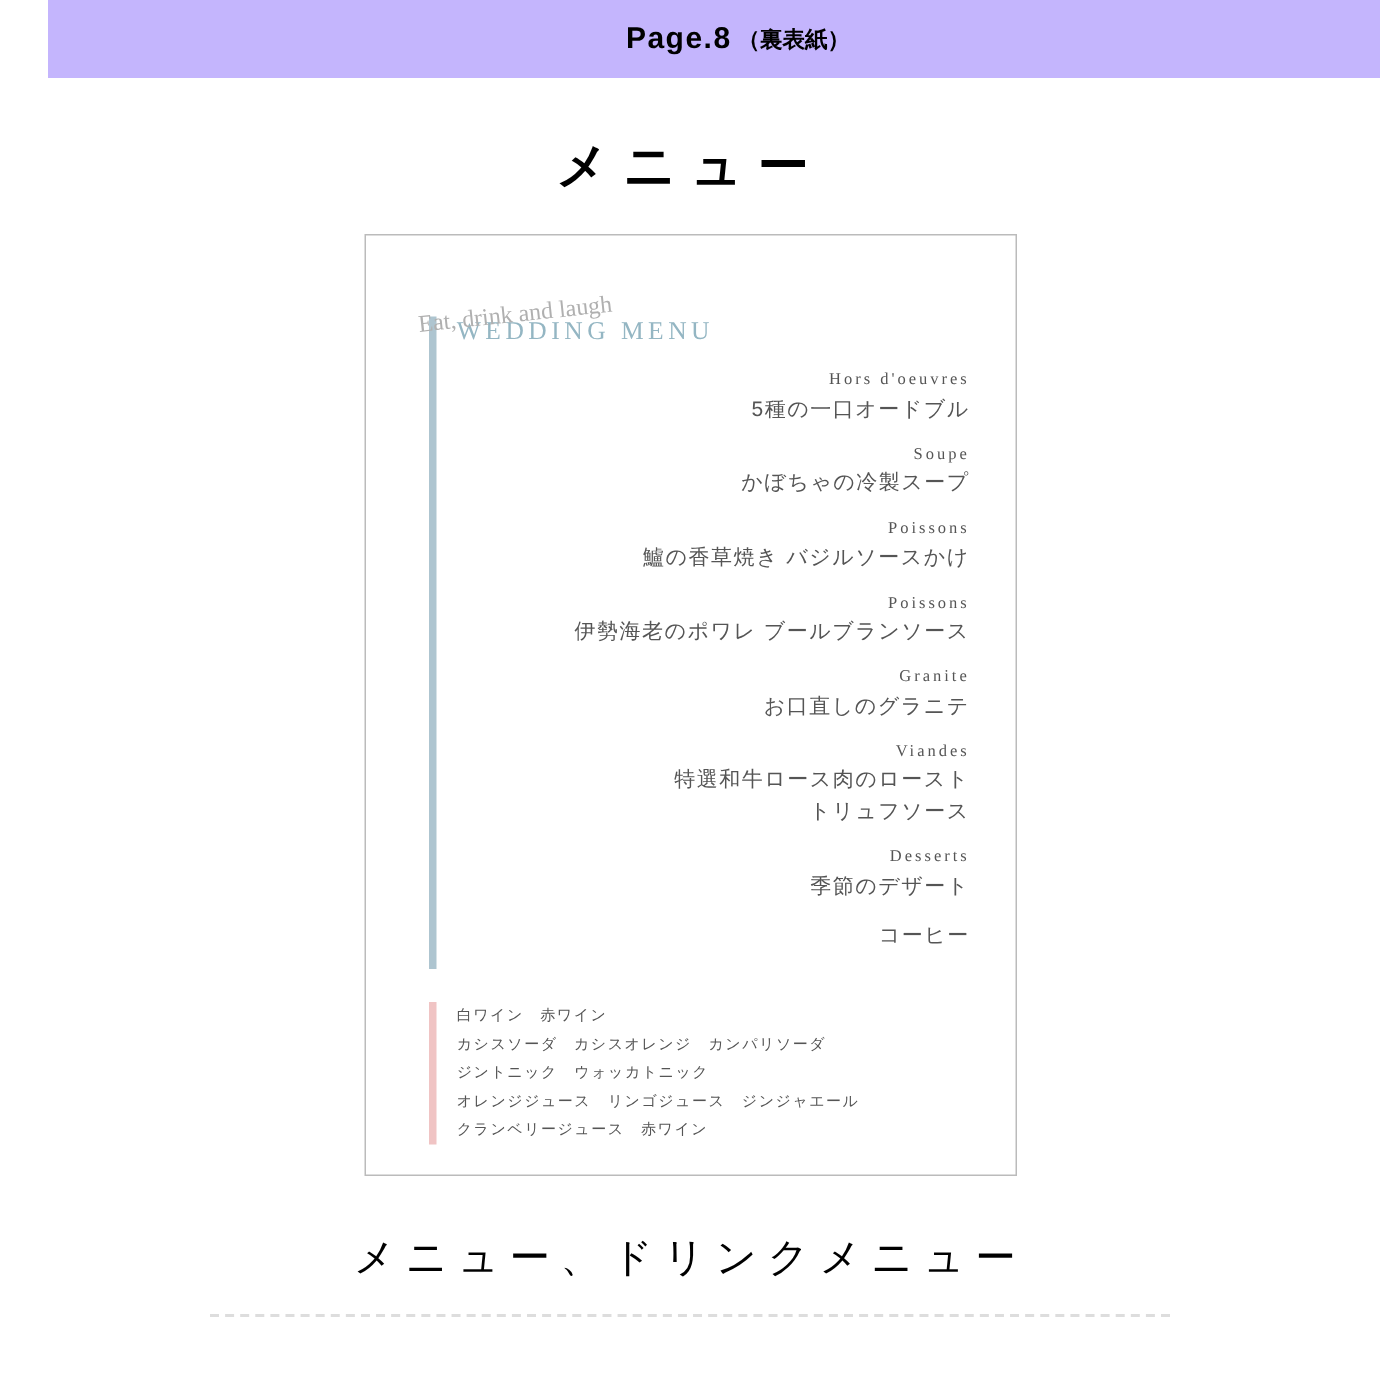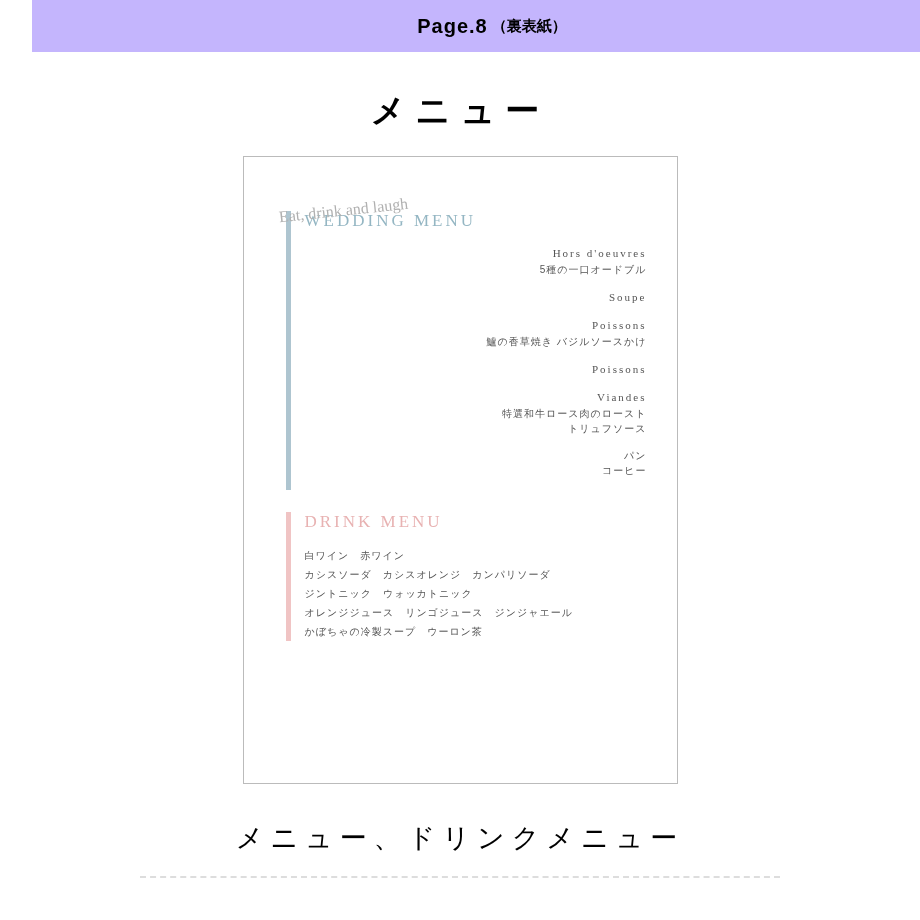--- a/index.html
+++ b/index.html
@@ -79,21 +79,21 @@
   .title-pink { color: #e8b2b2; }
   .item { margin-bottom: 12px; text-align: right; }
   .item-en {
     font-family: Georgia, serif;
     font-size: 11px;
     letter-spacing: 2px;
     color: #555;
     line-height: 1.5;
   }
   .item-jp {
-    font-size: 10px;
+    font-size: 14px;
     color: #555;
     letter-spacing: 1px;
     line-height: 1.5;
   }
   .drink-lines {
     font-size: 10px;
     color: #555;
     letter-spacing: 1px;
     line-height: 1.9;
   }
@@ -130,51 +130,59 @@
     <div class="bar bar-blue"></div>
     <div class="section-body">
       <div class="section-title title-blue">WEDDING MENU</div>
 
       <div class="item">
         <div class="item-en">Hors d'oeuvres</div>
         <div class="item-jp">5種の一口オードブル</div>
       </div>
       <div class="item">
         <div class="item-en">Soupe</div>
+        <div class="item-jp">かぼちゃの冷製スープ</div>
       </div>
       <div class="item">
         <div class="item-en">Poissons</div>
         <div class="item-jp">鱸の香草焼き バジルソースかけ</div>
       </div>
       <div class="item">
         <div class="item-en">Poissons</div>
+        <div class="item-jp">伊勢海老のポワレ ブールブランソース</div>
+      </div>
+      <div class="item">
+        <div class="item-en">Granite</div>
+        <div class="item-jp">お口直しのグラニテ</div>
       </div>
       <div class="item">
         <div class="item-en">Viandes</div>
         <div class="item-jp">特選和牛ロース肉のロースト</div>
         <div class="item-jp">トリュフソース</div>
       </div>
       <div class="item">
-        <div class="item-jp">パン</div>
+        <div class="item-en">Desserts</div>
+        <div class="item-jp">季節のデザート</div>
+      </div>
+      <div class="item">
         <div class="item-jp">コーヒー</div>
       </div>
     </div>
   </div>
 
   <div class="spacer"></div>
 
   <div class="section">
     <div class="bar bar-pink"></div>
     <div class="section-body">
-      <div class="section-title title-pink">DRINK MENU</div>
       <div class="drink-lines">
         <div>白ワイン　赤ワイン</div>
         <div>カシスソーダ　カシスオレンジ　カンパリソーダ</div>
         <div>ジントニック　ウォッカトニック</div>
         <div>オレンジジュース　リンゴジュース　ジンジャエール</div>
-        <div>かぼちゃの冷製スープ　ウーロン茶</div>
+        <div>クランベリージュース　赤ワイン</div>
       </div>
     </div>
   </div>
 </div>
 
 <div class="footer">メニュー、ドリンクメニュー</div>
 <hr class="dashed">
 
 </body></html>

